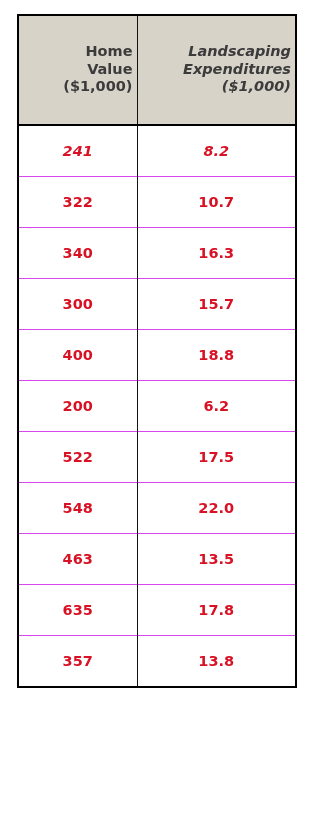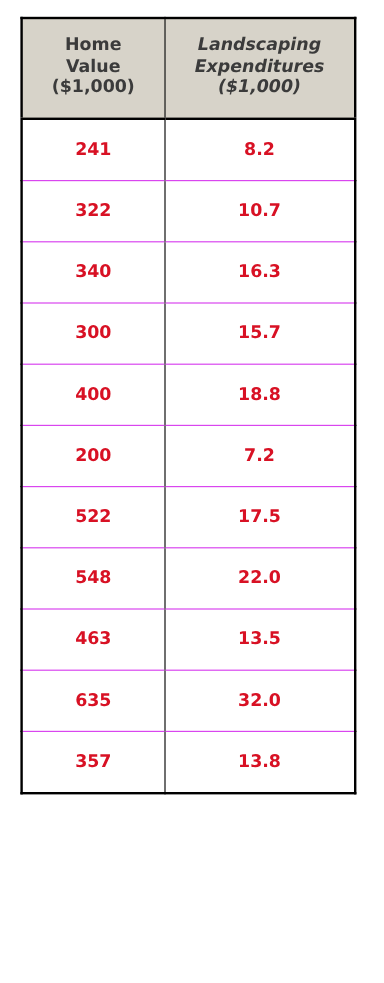--- a/index.html
+++ b/index.html
@@ -31,23 +31,23 @@
 
   table.data-table col.col-home { width: 119px; }
   table.data-table col.col-land { width: 159px; }
 
   thead th {
     background: #d7d3c9;
     color: #3b3b3b;
     font-size: 14.5px;
     font-weight: bold;
     line-height: 1.22;
-    text-align: center;
+    text-align: right;
     padding: 8px 4px 9px 4px;
-    height: 84px;
+    height: 110px;
     box-sizing: border-box;
     vertical-align: middle;
     border-right: 1px solid #111111;
     border-bottom: 2px solid #000000;
   }
   thead th:last-child { border-right: none; font-style: italic; }
 
   thead th .hdr-line { display: block; white-space: nowrap; }
 
   tbody td {
@@ -56,21 +56,21 @@
     font-size: 14.5px;
     font-weight: bold;
     text-align: center;
     vertical-align: middle;
     height: 50px;
     padding: 0;
     border-top: 1px solid #d946ef;
     border-right: 1px solid #111111;
   }
   tbody td:last-child { border-right: none; }
-  tbody tr:first-child td { border-top: none; }
+  tbody tr:first-child td { border-top: none; font-style: italic; }
 </style>
 </head>
 <body>
 
 <div id="table-wrap">
   <table class="data-table">
     <colgroup>
       <col class="col-home">
       <col class="col-land">
     </colgroup>
@@ -104,37 +104,37 @@
         <tr>
           <td>300</td>
           <td>15.7</td>
         </tr>
         <tr>
           <td>400</td>
           <td>18.8</td>
         </tr>
         <tr>
           <td>200</td>
-          <td>7.2</td>
+          <td>6.2</td>
         </tr>
         <tr>
           <td>522</td>
           <td>17.5</td>
         </tr>
         <tr>
           <td>548</td>
           <td>22.0</td>
         </tr>
         <tr>
           <td>463</td>
           <td>13.5</td>
         </tr>
         <tr>
           <td>635</td>
-          <td>32.0</td>
+          <td>17.8</td>
         </tr>
         <tr>
           <td>357</td>
           <td>13.8</td>
         </tr>
       </tbody>
   </table>
 </div>
 
 </body></html>

